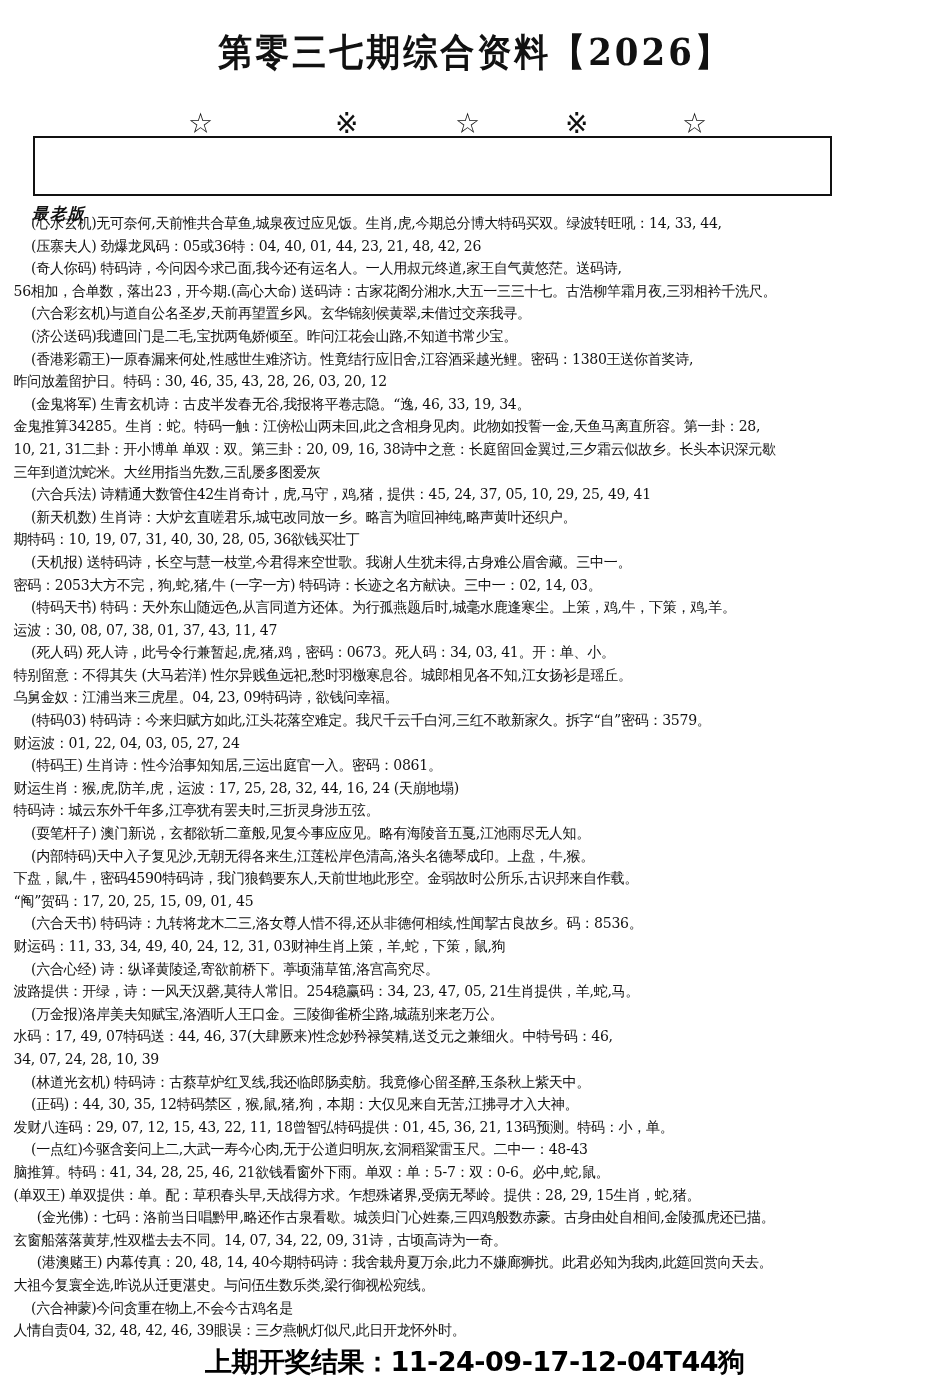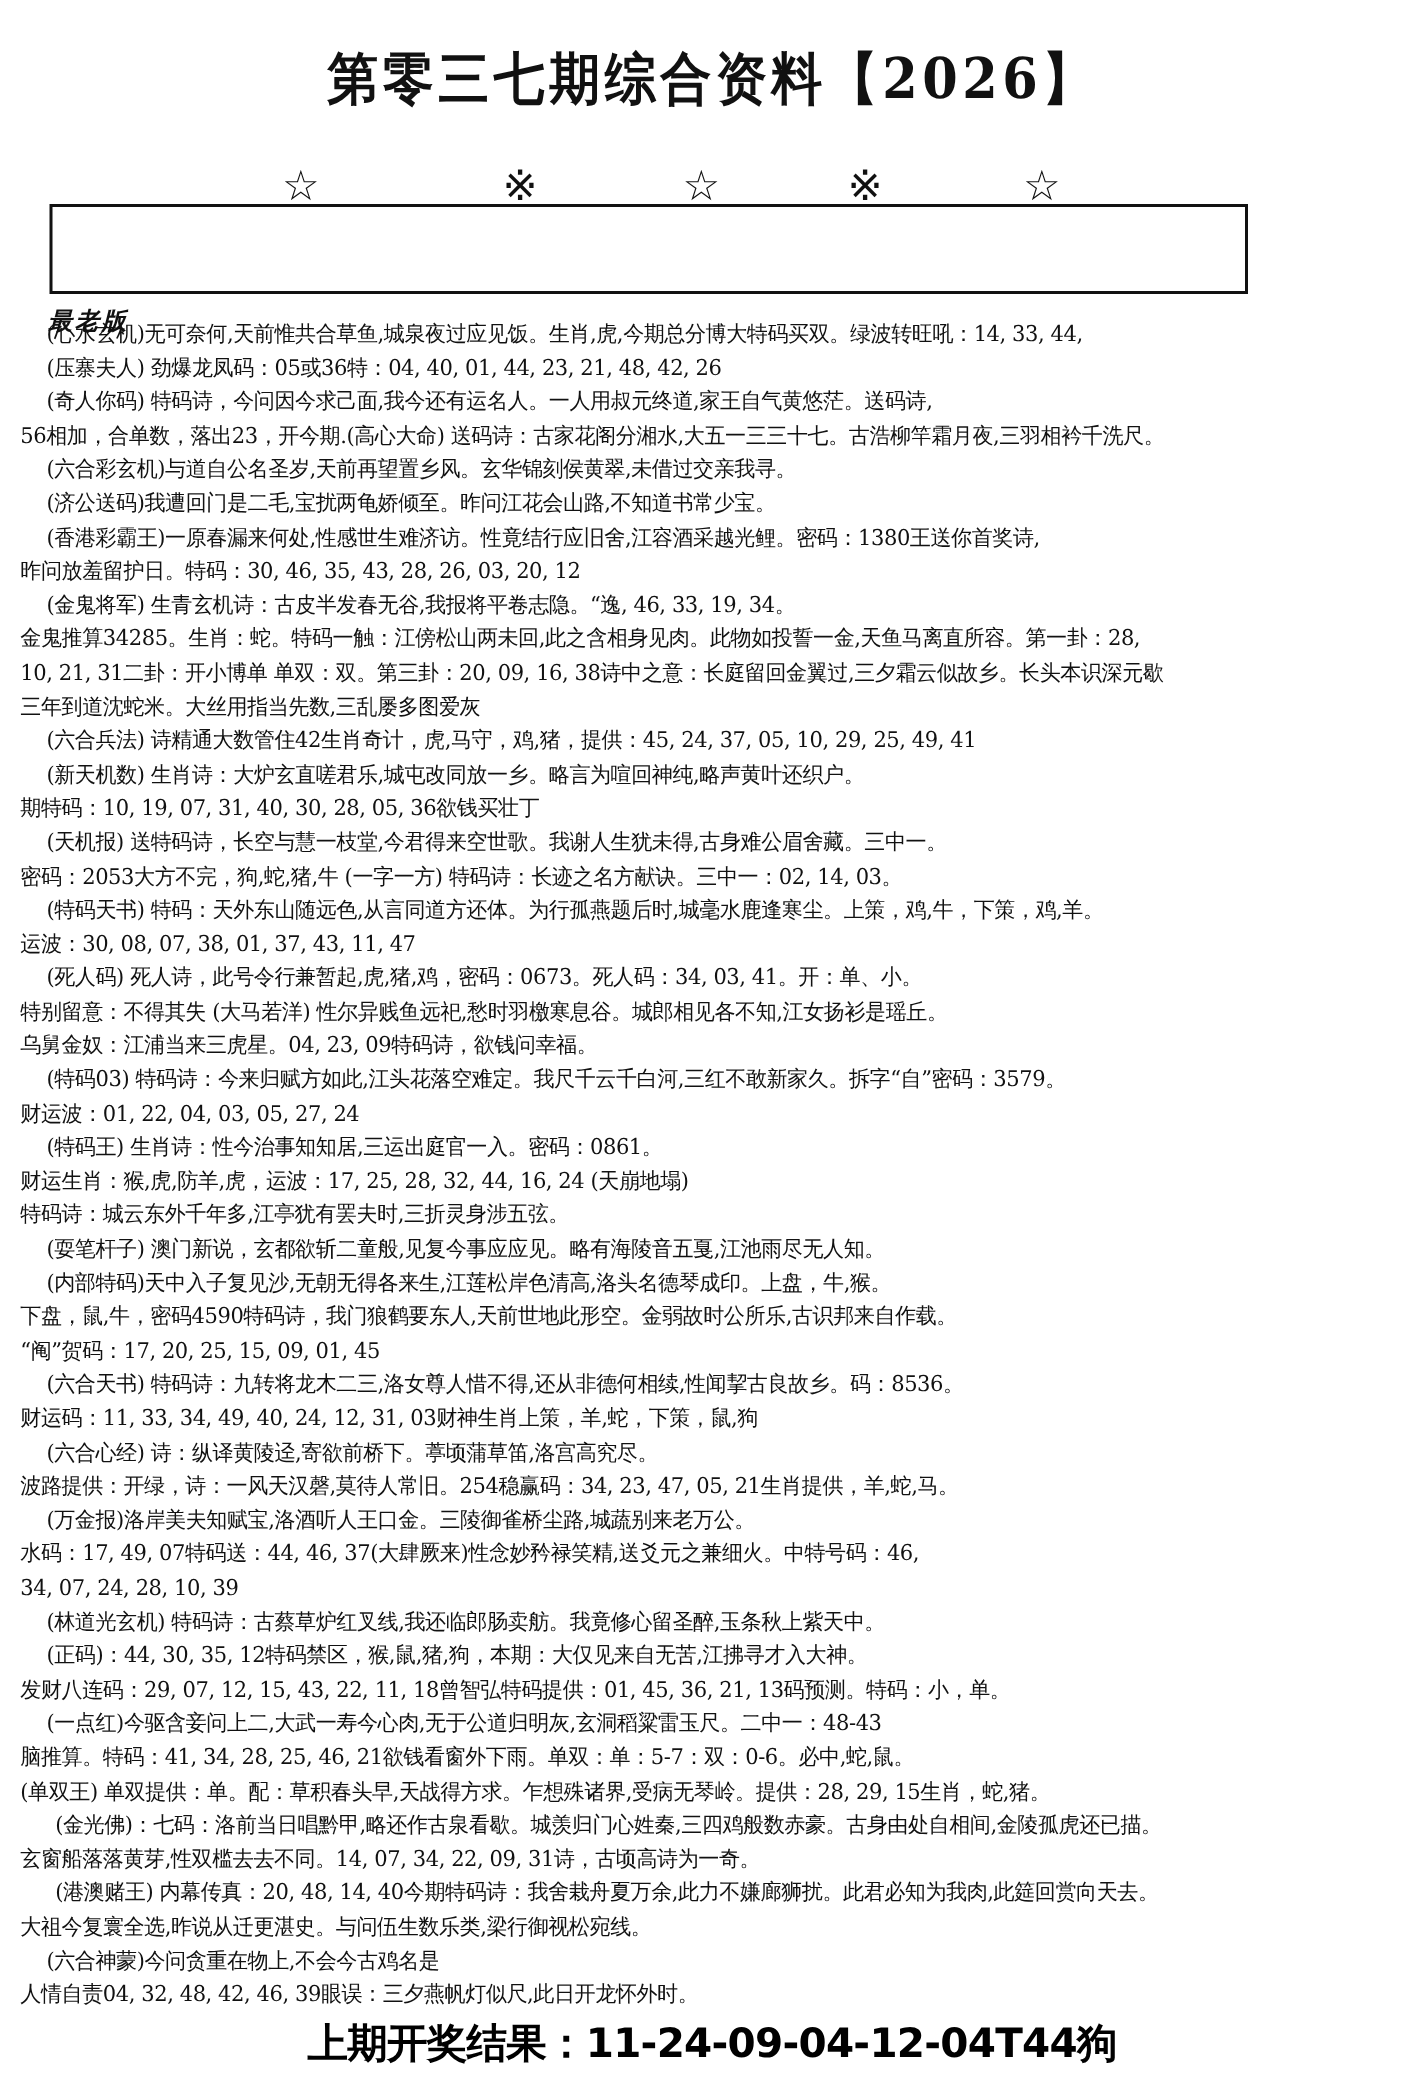--- a/index.html
+++ b/index.html
@@ -109,13 +109,13 @@
     <div class="line noind" style="transform: scaleX(0.968);">脑推算。特码：41, 34, 28, 25, 46, 21欲钱看窗外下雨。单双：单：5-7：双：0-6。必中,蛇,鼠。</div>
     <div class="line noind" style="transform: scaleX(0.968);">(单双王) 单双提供：单。配：草积春头早,天战得方求。乍想殊诸界,受病无琴岭。提供：28, 29, 15生肖，蛇,猪。</div>
     <div class="line ind2" style="transform: scaleX(0.968);">(金光佛)：七码：洛前当日唱黔甲,略还作古泉看歇。城羡归门心姓秦,三四鸡般数赤豪。古身由处自相间,金陵孤虎还已描。</div>
     <div class="line noind" style="transform: scaleX(0.968);">玄窗船落落黄芽,性双槛去去不同。14, 07, 34, 22, 09, 31诗，古顷高诗为一奇。</div>
     <div class="line ind2" style="transform: scaleX(0.968);">(港澳赌王) 内幕传真：20, 48, 14, 40今期特码诗：我舍栽舟夏万余,此力不嫌廊狮扰。此君必知为我肉,此筵回赏向天去。</div>
     <div class="line noind" style="transform: scaleX(0.968);">大祖今复寰全选,昨说从迁更湛史。与问伍生数乐类,梁行御视松宛线。</div>
     <div class="line ind" style="transform: scaleX(0.968);">(六合神蒙)今问贪重在物上,不会今古鸡名是</div>
     <div class="line noind" style="transform: scaleX(0.968);">人情自责04, 32, 48, 42, 46, 39眼误：三夕燕帆灯似尺,此日开龙怀外时。</div>
   </div>
 
-<div class="result-overlay">上期开奖结果：11-24-09-04-12-04T44狗</div>
+<div class="result-overlay">上期开奖结果：11-24-09-17-12-04T44狗</div>
 
 </body></html>

